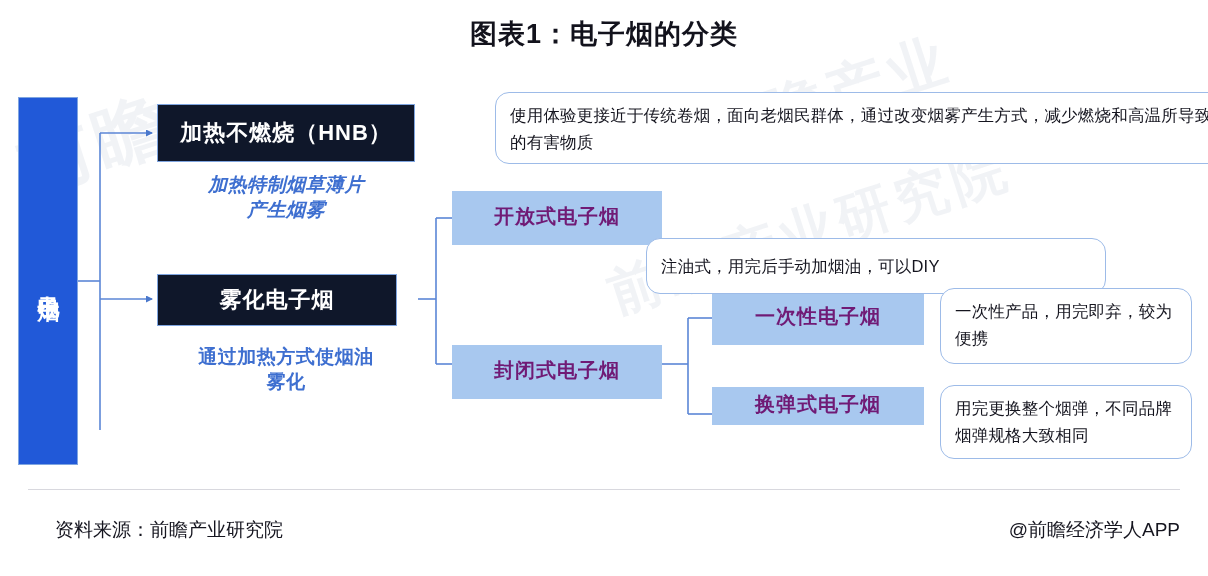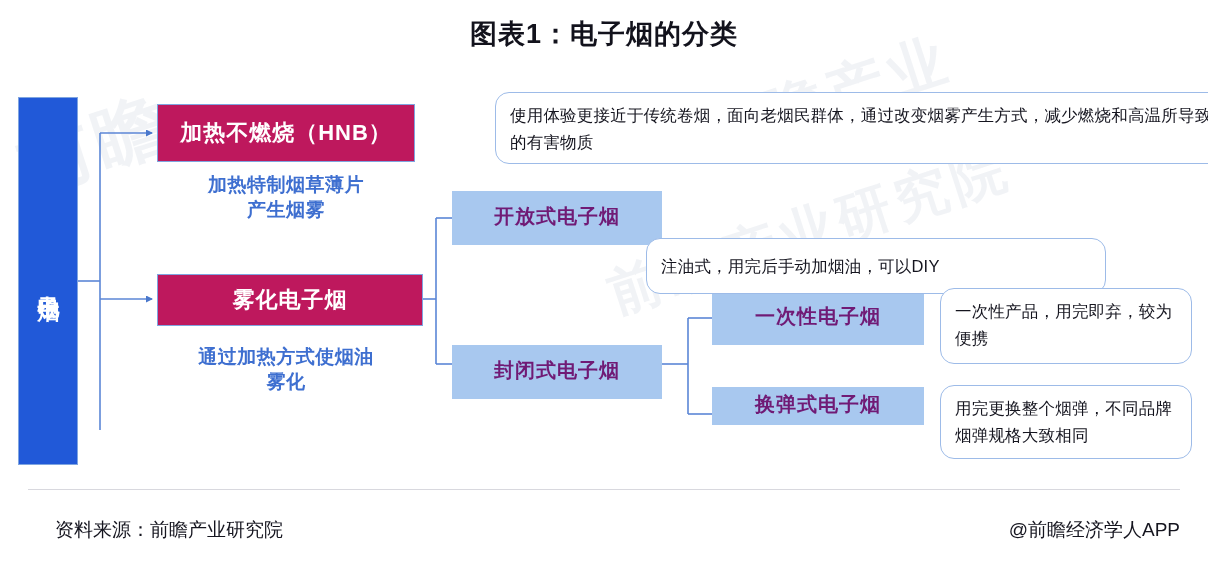--- a/index.html
+++ b/index.html
@@ -66,21 +66,21 @@
   .node-root {
     background: #2159d8;
     color: #ffffff;
     font-size: 22px;
     letter-spacing: 2px;
     writing-mode: vertical-rl;
     text-orientation: upright;
     border: 1px solid #7fa5e0;
   }
   .node-primary {
-    background: #be185d;
+    background: #0f172a;
     color: #ffffff;
     font-size: 22px;
     letter-spacing: 1px;
     border: 1px solid #7fa5e0;
   }
   .node-secondary {
     background: #a8c8ef;
     color: #701a75;
     font-size: 20px;
     letter-spacing: 1px;
@@ -176,23 +176,23 @@
 </svg>
 
 <div class="node node-root" style="left:18px; top:97px; width:60px; height:368px;">
   <span>电子烟</span>
 </div>
 
 <div class="node node-primary" style="left:157px; top:104px; width:258px; height:58px;">
   <span>加热不燃烧（HNB）</span>
 </div>
 
-<div class="sub-caption" style="left:157px; top:172px; width:258px;">加热特制烟草薄片<br>产生烟雾</div>
-
-<div class="node node-primary" style="left:157px; top:274px; width:266px; height:52px;">
+<div class="sub-caption" style="left:157px; top:172px; width:258px;font-style:italic;">加热特制烟草薄片<br>产生烟雾</div>
+
+<div class="node node-primary" style="left:157px; top:274px; width:240px; height:52px;">
   <span>雾化电子烟</span>
 </div>
 
 <div class="sub-caption" style="left:150px; top:334px; width:272px;margin-top:10px;">通过加热方式使烟油<br>雾化</div>
 
 <div class="node node-secondary" style="left:452px; top:191px; width:210px; height:54px;">
   <span>开放式电子烟</span>
 </div>
 
 <div class="node node-secondary" style="left:452px; top:337px; width:210px; height:54px;margin-top:8px;">

